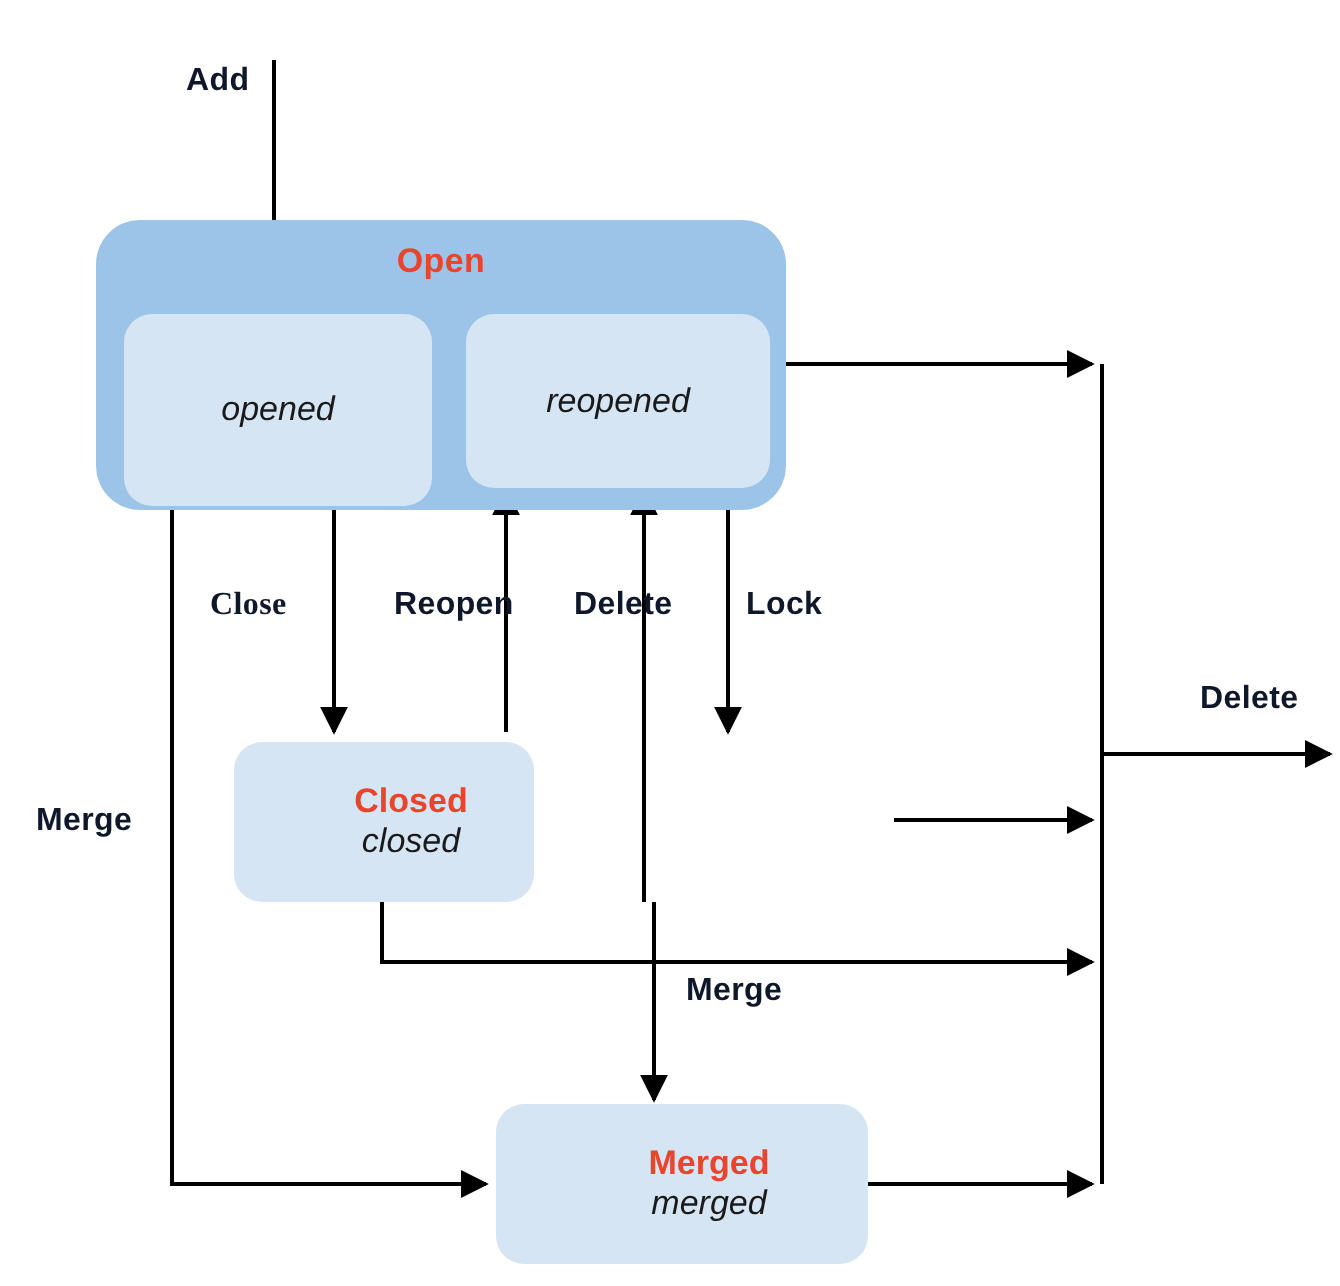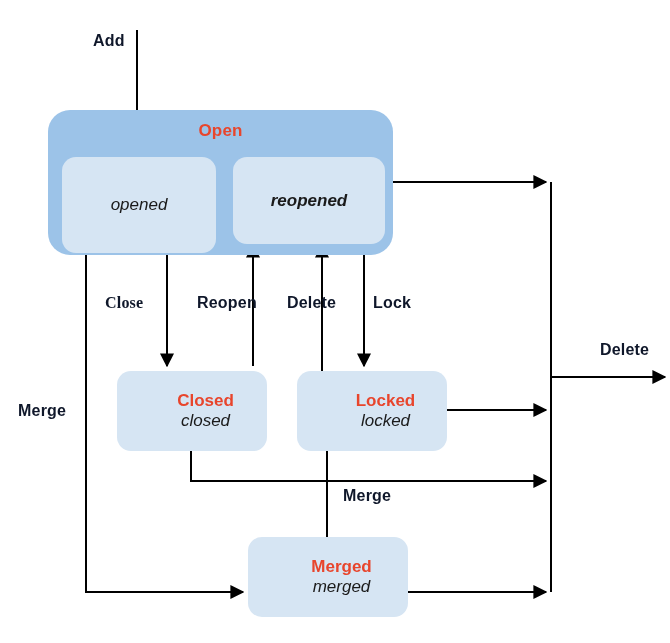--- a/index.html
+++ b/index.html
@@ -59,21 +59,20 @@
     left: 62px;
     top: 157px;
     width: 154px;
     height: 96px;
   }
   .substate-reopened {
     left: 233px;
     top: 157px;
     width: 152px;
     height: 87px;
-    font-weight: bold;
   }
   .state-code {
     font-size: 17px;
     font-style: italic;
     color: #1a1a1a;
   }
   .state-box {
     background: #d6e5f3;
     border-radius: 14px;
     gap: 1px;
@@ -86,22 +85,22 @@
     height: 80px;
   }
   .box-locked {
     left: 297px;
     top: 371px;
     width: 150px;
     height: 80px;
   }
   .box-merged {
     left: 248px;
-    top: 537px;
-    width: 160px;
+    top: 552px;
+    width: 186px;
     height: 80px;
   }
   .state-title {
     color: #e8452c;
     font-size: 17px;
     font-weight: bold;
     line-height: 1.15;
   }
   .edge-label {
     position: absolute;
@@ -171,24 +170,20 @@
 
   <div class="substate substate-reopened">
     <span class="state-code">reopened</span>
   </div>
 
   <div class="node state-box box-closed">
     <span class="state-title">Closed</span>
     <span class="state-code">closed</span>
   </div>
 
-  <div class="node state-box box-locked">
-    <span class="state-title">Locked</span>
-    <span class="state-code">locked</span>
-  </div>
 
   <div class="node state-box box-merged">
     <span class="state-title">Merged</span>
     <span class="state-code">merged</span>
   </div>
 
   <span class="edge-label lbl-add">Add</span>
   <span class="edge-label lbl-close">Close</span>
   <span class="edge-label lbl-reopen">Reopen</span>
   <span class="edge-label lbl-unlock">Delete</span>

